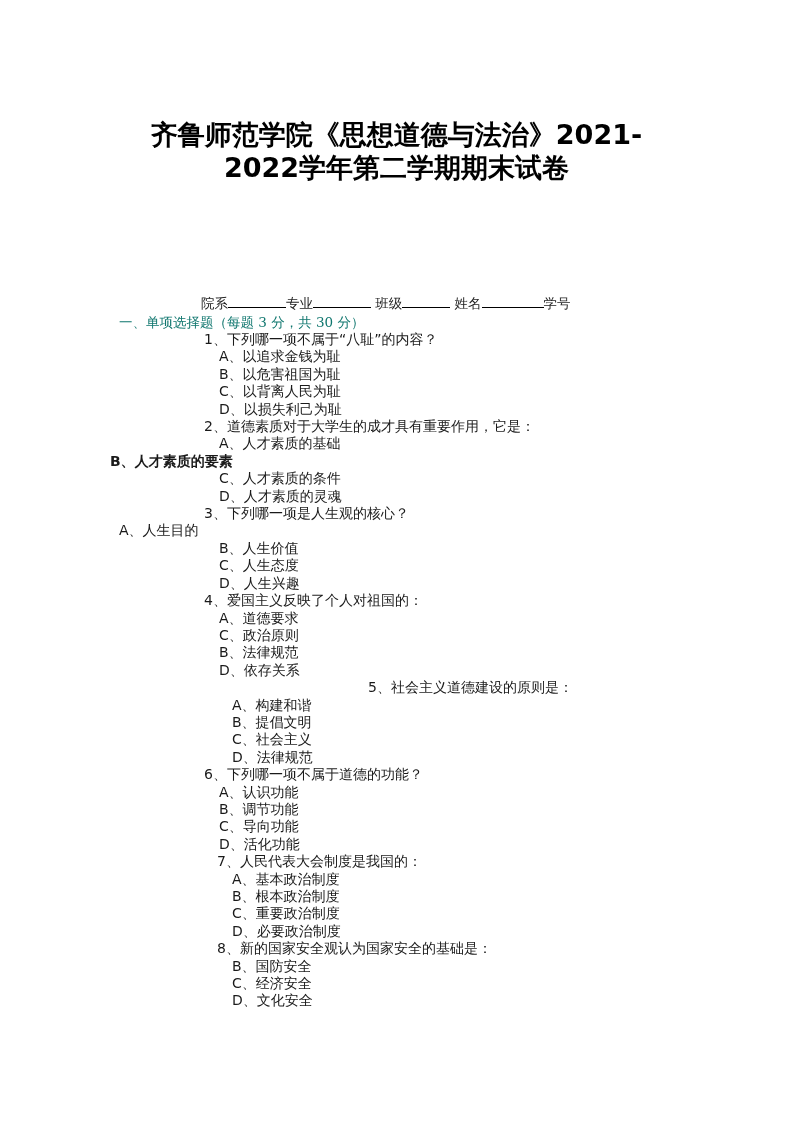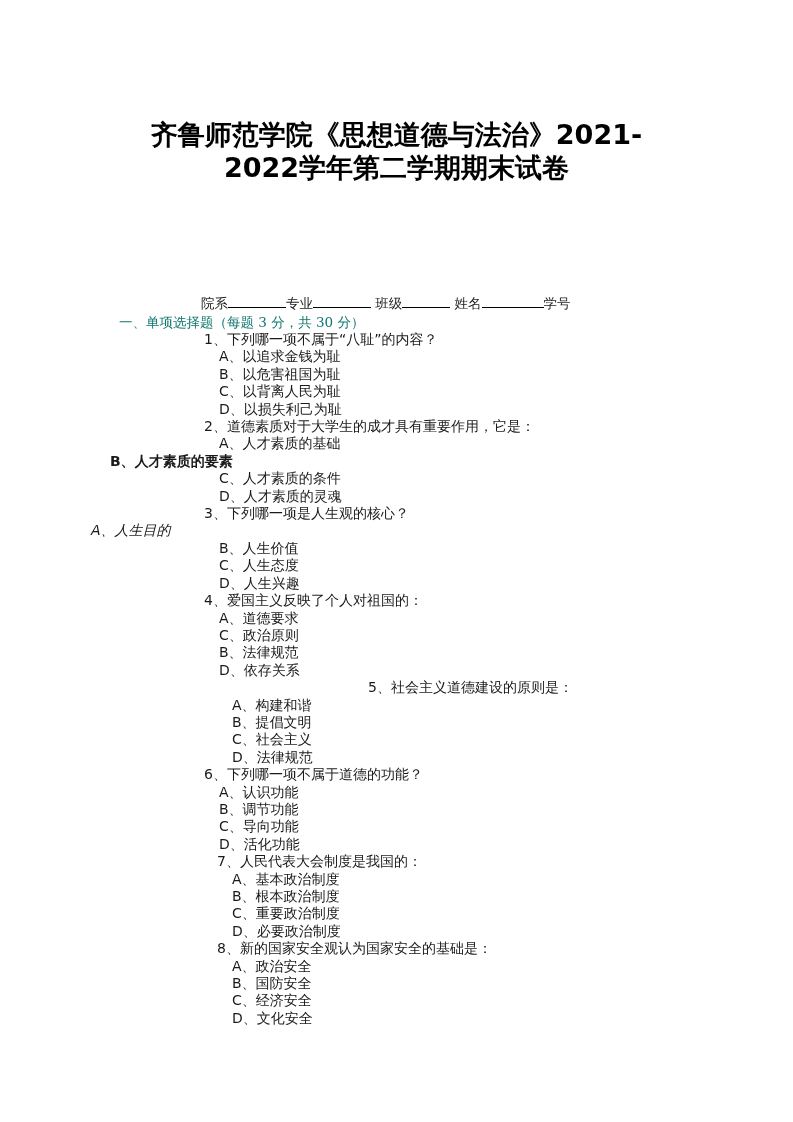--- a/index.html
+++ b/index.html
@@ -97,21 +97,21 @@
     </div>
     <div class="q">
       <span class="q-stem" style="padding-left: 204px;">2、道德素质对于大学生的成才具有重要作用，它是：</span>
       <span class="q-opt" style="padding-left: 219px;">A、人才素质的基础</span>
       <span class="q-opt" style="padding-left: 110px; font-weight: bold;">B、人才素质的要素</span>
       <span class="q-opt" style="padding-left: 219px;">C、人才素质的条件</span>
       <span class="q-opt" style="padding-left: 219px;">D、人才素质的灵魂</span>
     </div>
     <div class="q">
       <span class="q-stem" style="padding-left: 204px;">3、下列哪一项是人生观的核心？</span>
-      <span class="q-opt" style="padding-left: 91px; font-style: italic;">A、人生目的</span>
+      <span class="q-opt" style="padding-left: 119px;">A、人生目的</span>
       <span class="q-opt" style="padding-left: 219px;">B、人生价值</span>
       <span class="q-opt" style="padding-left: 219px;">C、人生态度</span>
       <span class="q-opt" style="padding-left: 219px;">D、人生兴趣</span>
     </div>
     <div class="q">
       <span class="q-stem" style="padding-left: 204px;">4、爱国主义反映了个人对祖国的：</span>
       <span class="q-opt" style="padding-left: 219px;">A、道德要求</span>
       <span class="q-opt" style="padding-left: 219px;">C、政治原则</span>
       <span class="q-opt" style="padding-left: 219px;">B、法律规范</span>
       <span class="q-opt" style="padding-left: 219px;">D、依存关系</span>
@@ -132,18 +132,17 @@
     </div>
     <div class="q">
       <span class="q-stem" style="padding-left: 217px;">7、人民代表大会制度是我国的：</span>
       <span class="q-opt" style="padding-left: 232px;">A、基本政治制度</span>
       <span class="q-opt" style="padding-left: 232px;">B、根本政治制度</span>
       <span class="q-opt" style="padding-left: 232px;">C、重要政治制度</span>
       <span class="q-opt" style="padding-left: 232px;">D、必要政治制度</span>
     </div>
     <div class="q">
       <span class="q-stem" style="padding-left: 217px;">8、新的国家安全观认为国家安全的基础是：</span>
-      <span class="q-opt" style="padding-left: 232px;">A、政治安全</span>
       <span class="q-opt" style="padding-left: 232px;">B、国防安全</span>
       <span class="q-opt" style="padding-left: 232px;">C、经济安全</span>
       <span class="q-opt" style="padding-left: 232px;">D、文化安全</span>
     </div>
   </div>
 
 </body></html>

